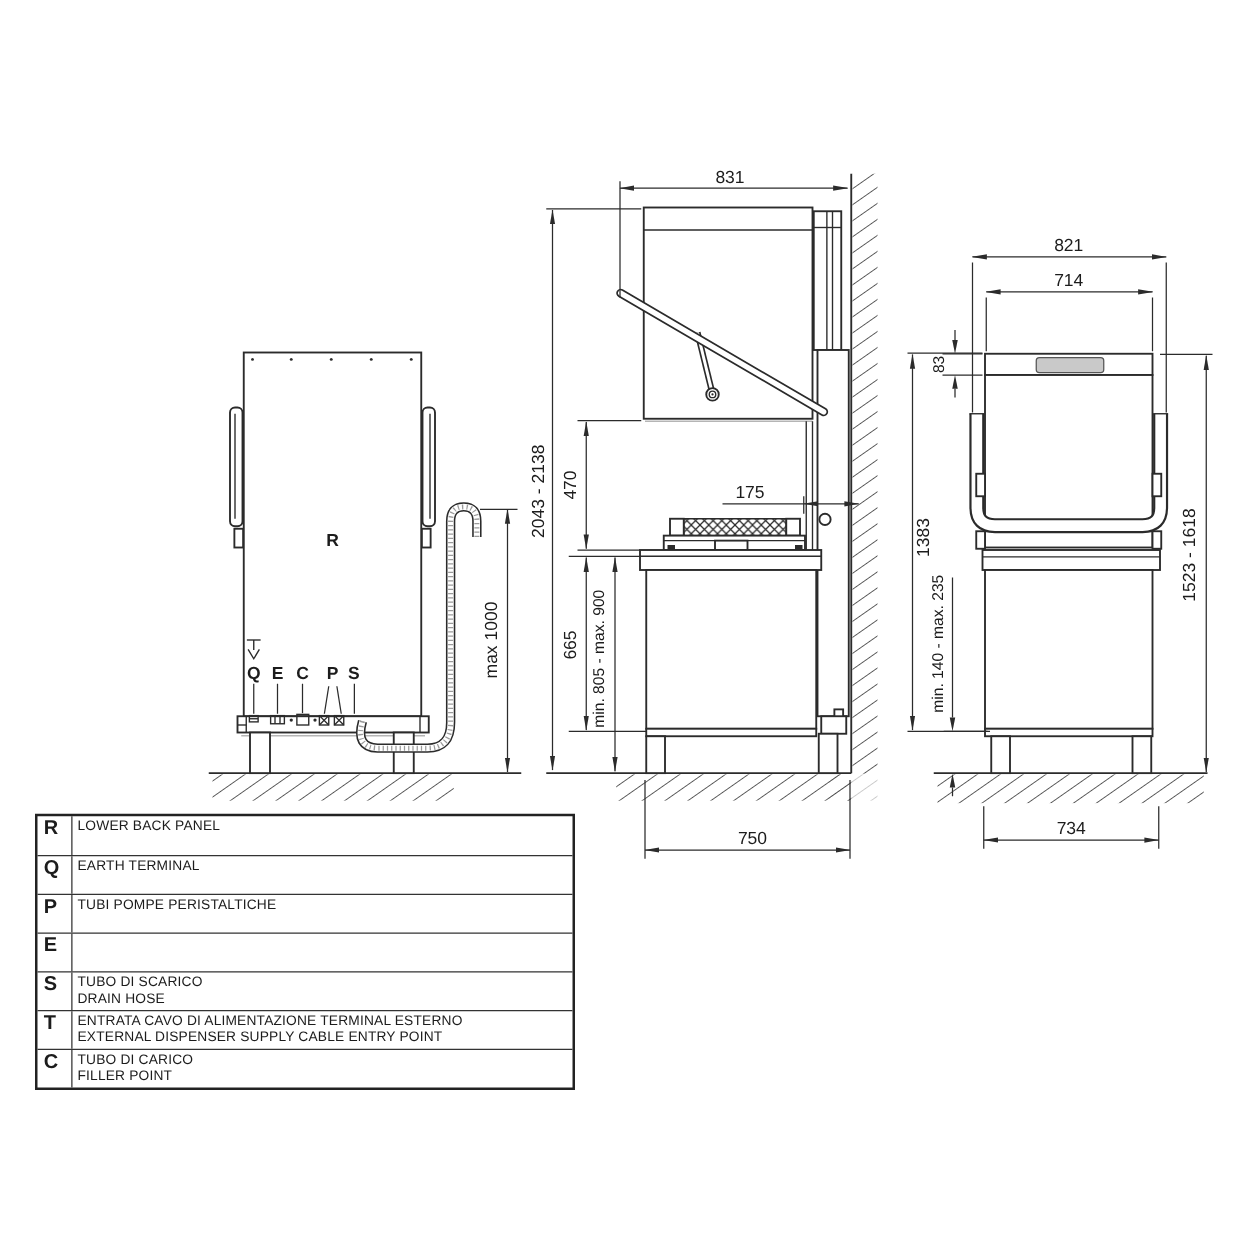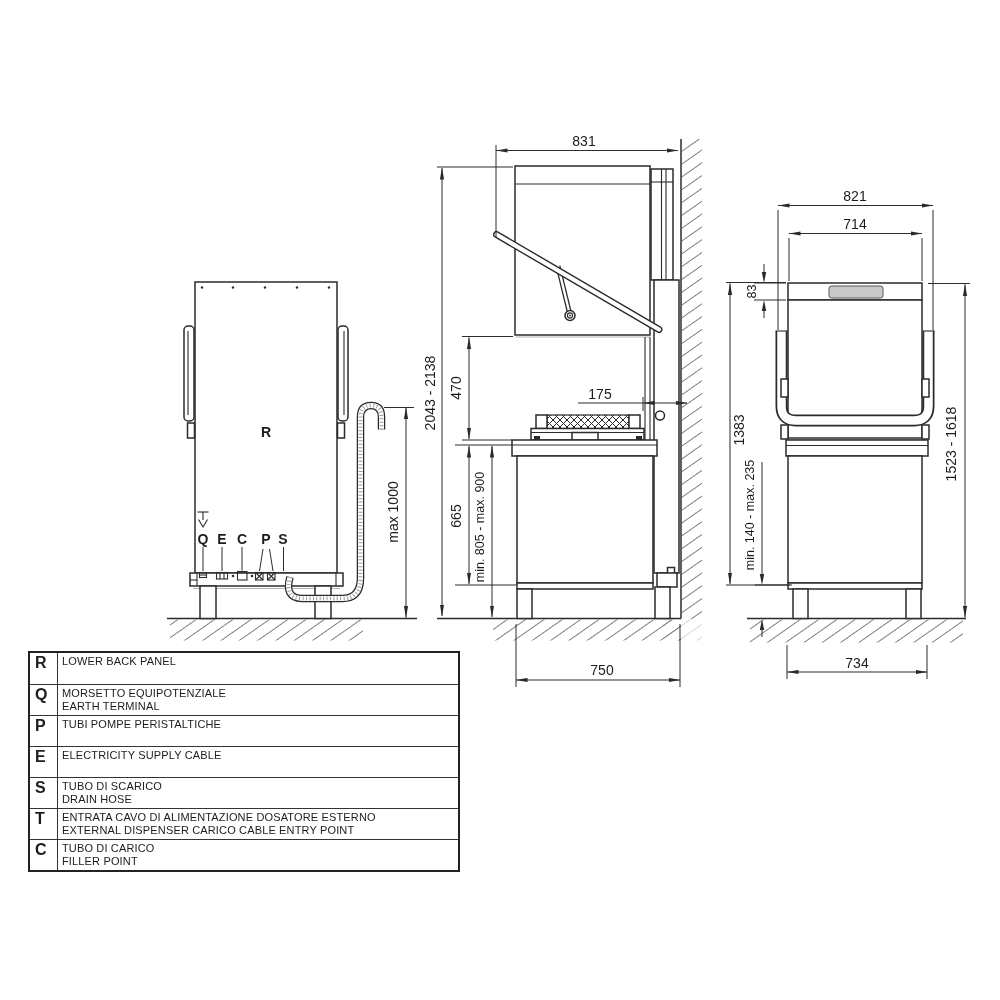--- a/index.html
+++ b/index.html
@@ -307,48 +307,46 @@
   <div class="legend">
     <div class="lrow">
       <div class="lkey">R</div>
       <div class="ldesc">
         <div>LOWER BACK PANEL</div>
       </div>
     </div>
     <div class="lrow">
       <div class="lkey">Q</div>
       <div class="ldesc">
-        <div>MORSETTO EQUIPOTENZIALE</div>
         <div>EARTH TERMINAL</div>
       </div>
     </div>
     <div class="lrow">
       <div class="lkey">P</div>
       <div class="ldesc">
         <div>TUBI POMPE PERISTALTICHE</div>
       </div>
     </div>
     <div class="lrow">
       <div class="lkey">E</div>
       <div class="ldesc">
-        <div>ELECTRICITY SUPPLY CABLE</div>
       </div>
     </div>
     <div class="lrow">
       <div class="lkey">S</div>
       <div class="ldesc">
         <div>TUBO DI SCARICO</div>
         <div>DRAIN HOSE</div>
       </div>
     </div>
     <div class="lrow">
       <div class="lkey">T</div>
       <div class="ldesc">
-        <div>ENTRATA CAVO DI ALIMENTAZIONE DOSATORE ESTERNO</div>
-        <div>EXTERNAL DISPENSER CARICO CABLE ENTRY POINT</div>
+        <div>ENTRATA CAVO DI ALIMENTAZIONE TERMINAL ESTERNO</div>
+        <div>EXTERNAL DISPENSER SUPPLY CABLE ENTRY POINT</div>
       </div>
     </div>
     <div class="lrow">
       <div class="lkey">C</div>
       <div class="ldesc">
         <div>TUBO DI CARICO</div>
         <div>FILLER POINT</div>
       </div>
     </div>
   </div>

